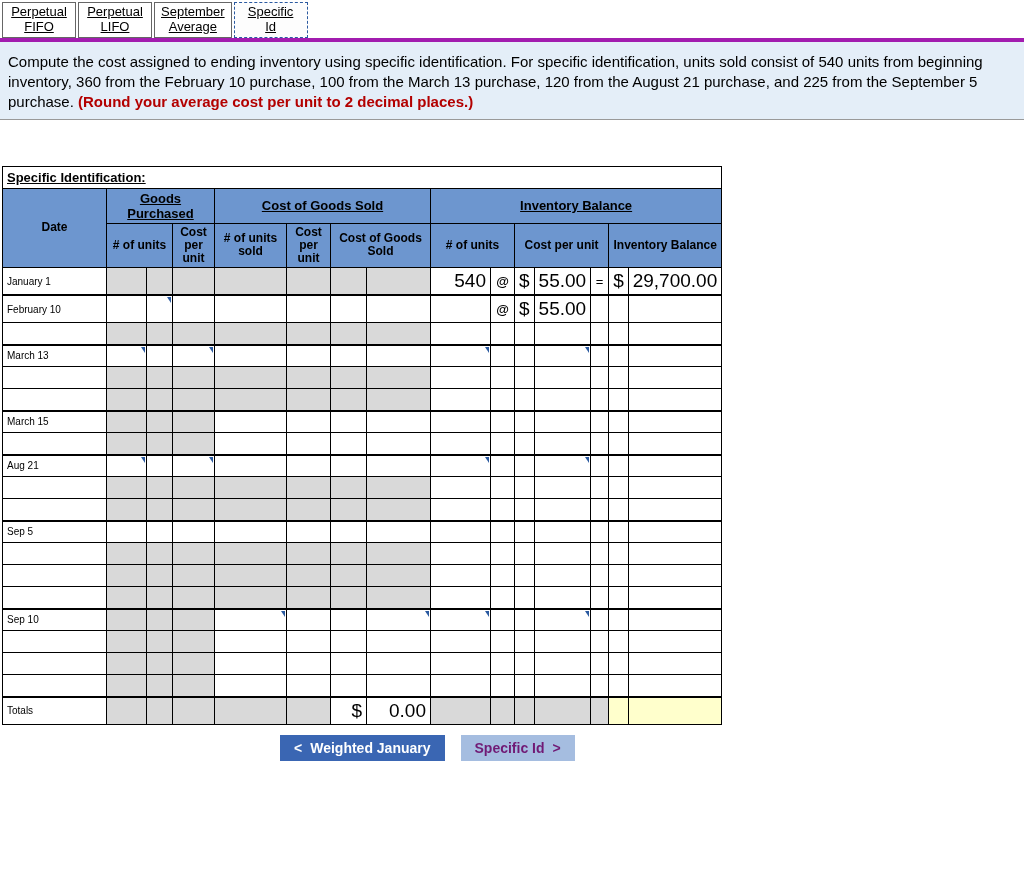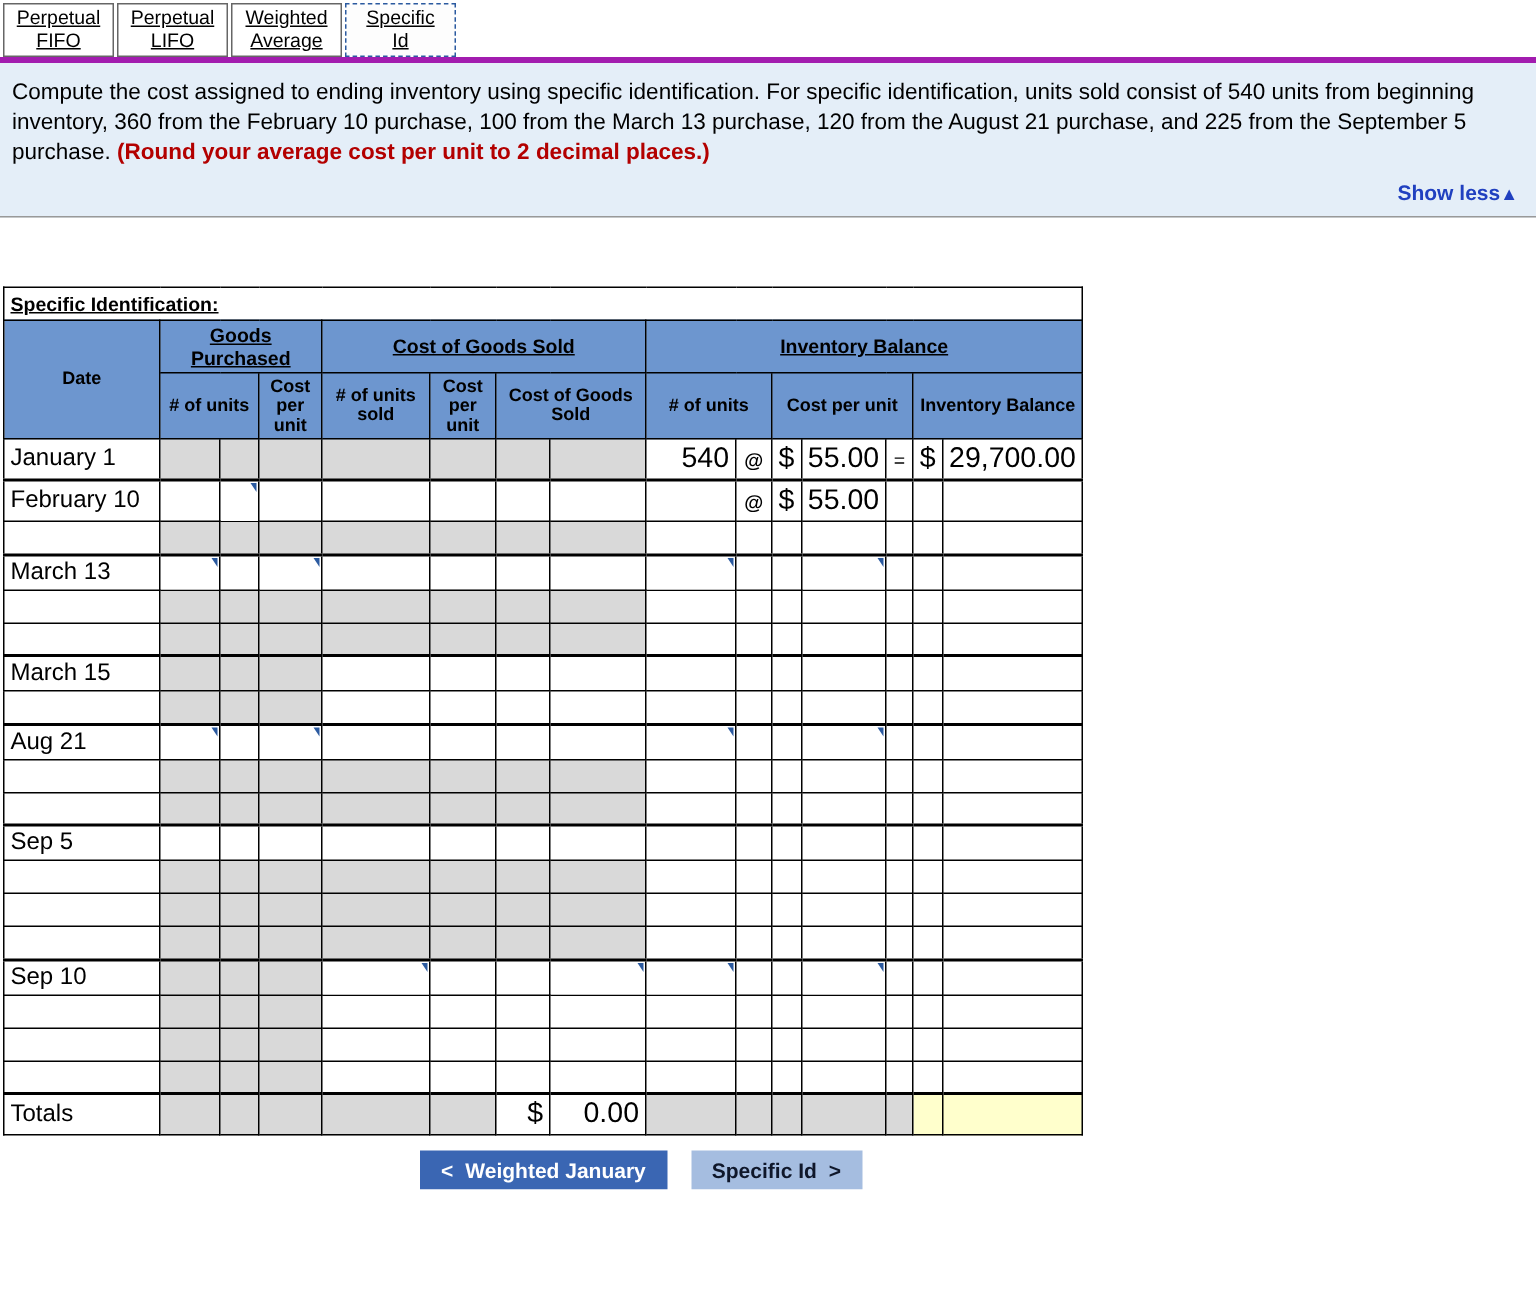--- a/index.html
+++ b/index.html
@@ -79,21 +79,21 @@
   th.group.u { text-decoration: underline; }
   th.sub {
     background: #6d96cf;
     font-weight: bold;
     text-align: center;
     font-size: 12px;
     line-height: 1.1;
   }
   td.cell { background: #fff; }
   td.gray { background: #d9d9d9; }
-  td.rowlabel { background: #fff; text-align: left; font-size: 16px; }
+  td.rowlabel { background: #fff; text-align: left; font-size: 10px; }
   td.num { text-align: right; font-variant-numeric: tabular-nums; font-size: 19px; }
   td.center { text-align: center; }
   td.thickR { border-right: 2px solid #000; }
   td.thickL { border-left: 2px solid #000; }
   tr.sep td { border-top: 2px solid #000; }
   td.yellow { background: #ffffcc; }
   .atmark { font-weight: bold; }
 
   
   .bt {
@@ -113,21 +113,21 @@
   .navbtn {
     padding: 5px 14px;
     color: #fff;
     font-weight: bold;
     font-size: 14px;
     display: inline-flex;
     align-items: center;
     gap: 8px;
   }
   .navbtn.prev { background: #3a66b3; }
-  .navbtn.next { background: #a5bde0; color: #0f172a; }
+  .navbtn.next { background: #a5bde0; color: #701a75; }
   .chev { font-weight: bold; }
 
   
   col.c-date { width: 104px; }
   col.c-gp-u1 { width: 40px; }
   col.c-gp-u2 { width: 26px; }
   col.c-gp-c  { width: 42px; }
   col.c-cs-u  { width: 72px; }
   col.c-cs-c  { width: 44px; }
   col.c-cs-t1 { width: 36px; }
@@ -148,35 +148,32 @@
   <div class="tabrow">
     <div class="tab">
       <div>Perpetual</div>
         <div>FIFO</div>
     </div>
     <div class="tab">
       <div>Perpetual</div>
         <div>LIFO</div>
     </div>
     <div class="tab">
-      <div>Weighted</div>
+      <div>September</div>
         <div>Average</div>
     </div>
     <div class="tab active">
       <div>Specific</div>
         <div>Id</div>
     </div>
   </div>
 
   <div class="qbox">
     <span>Compute the cost assigned to ending inventory using specific identification. For specific identification, units sold consist of 540 units from beginning inventory, 360 from the February 10 purchase, 100 from the March 13 purchase, 120 from the August 21 purchase, and 225 from the September 5 purchase. </span>
     <span class="redbold">(Round your average cost per unit to 2 decimal places.)</span>
-    <div class="showless">
-      <span>Show less</span><span class="tri">▲</span>
-    </div>
   </div>
 
   <div class="sheet-wrap">
     <table class="sheet">
       <colgroup>
         <col class="c-date">
           <col class="c-gp-u1">
           <col class="c-gp-u2">
           <col class="c-gp-c">
         <col class="c-cs-u">

